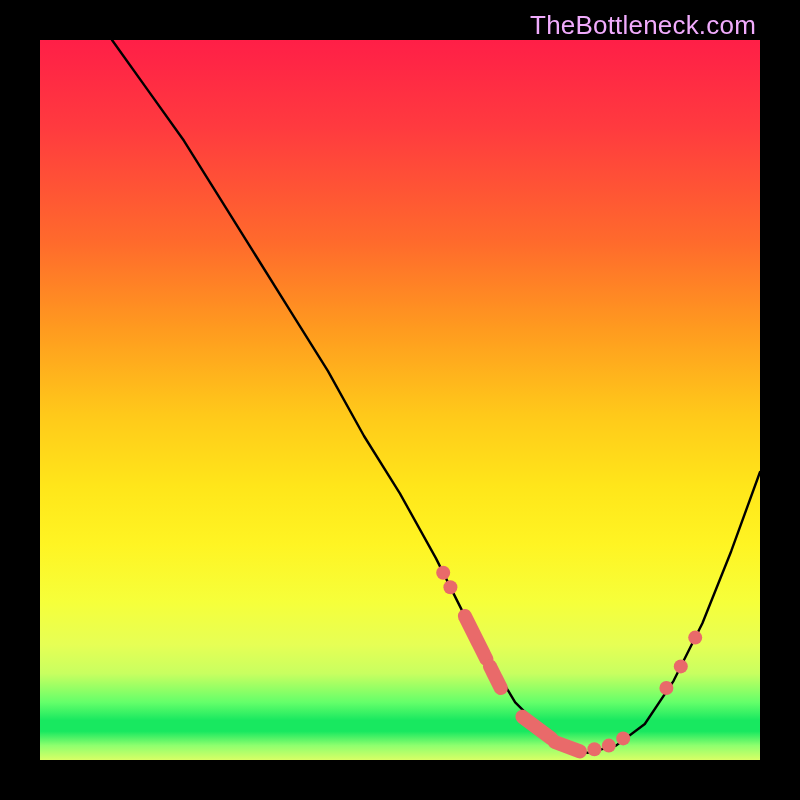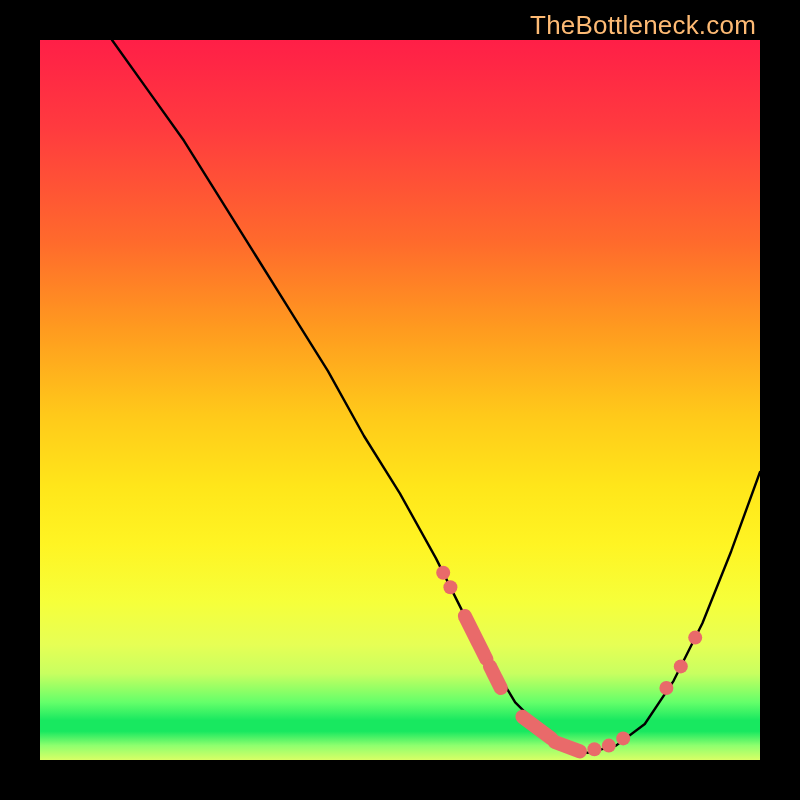--- a/index.html
+++ b/index.html
@@ -34,21 +34,21 @@
       #18e860 94.5%,
       #18e860 96%,
       #8fff6e 98%,
       #d8ff66 100%
     );
   }
   .watermark {
     position: absolute;
     top: 10px;
     right: 44px;
-    color: #fdba74;
+    color: #f0abfc;
     font-size: 26px;
     letter-spacing: 0.2px;
     font-weight: 400;
     user-select: none;
   }
   svg.overlay {
     position: absolute;
     left: 40px;
     top: 40px;
     width: 720px;

